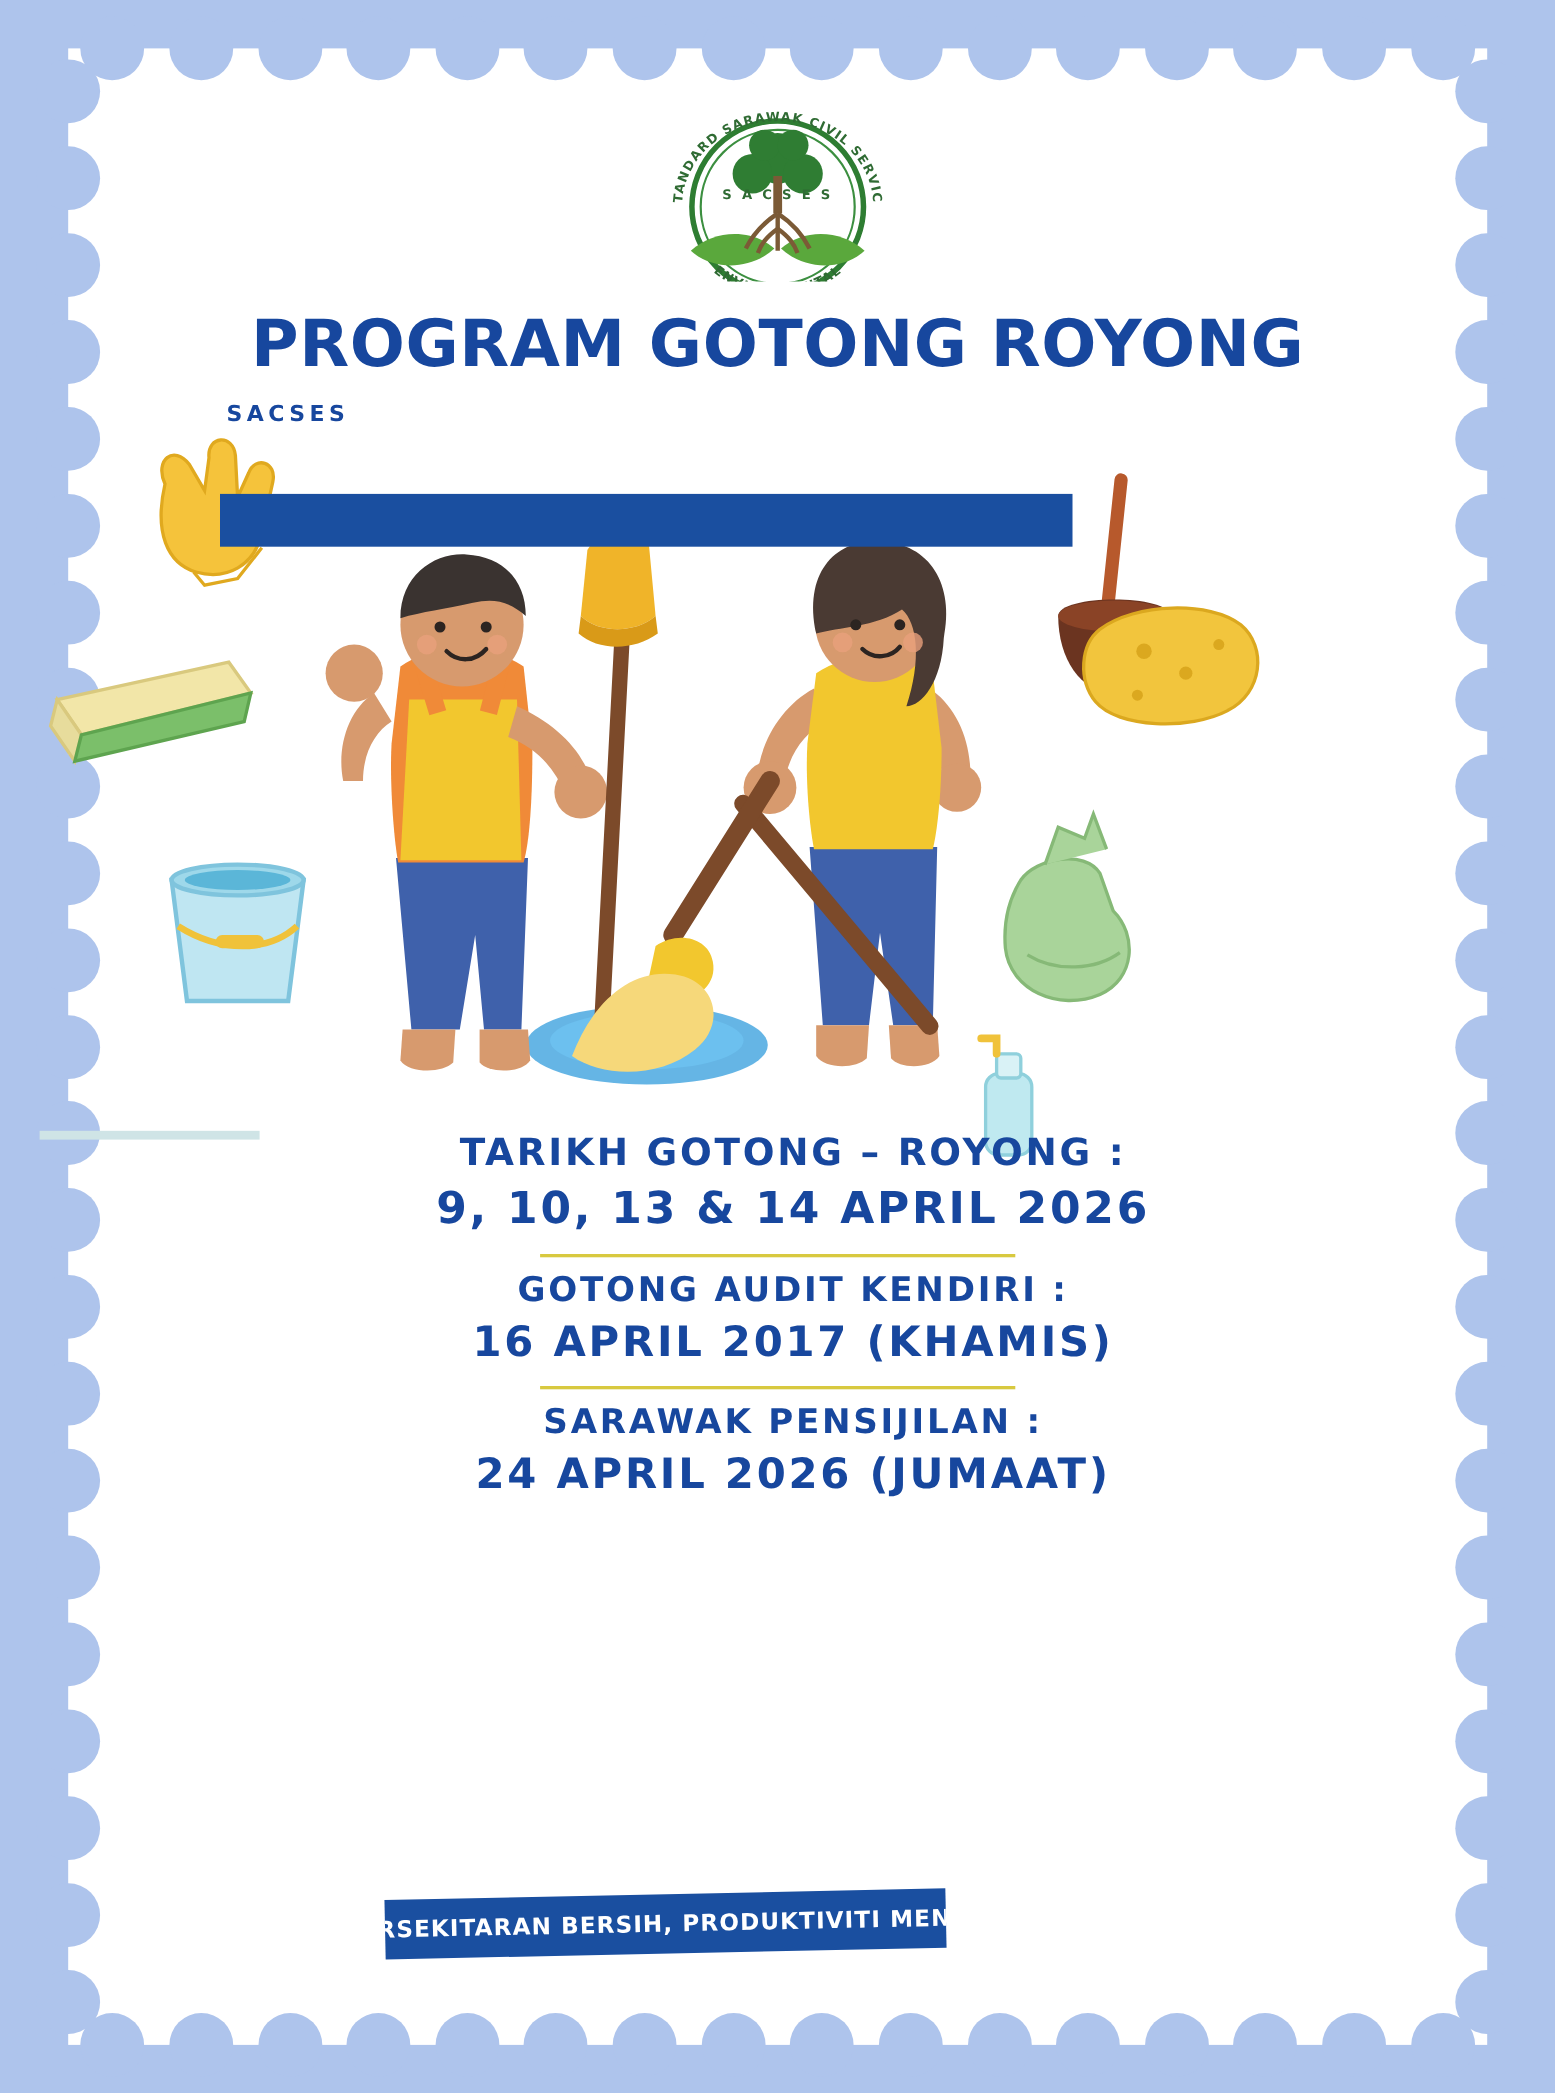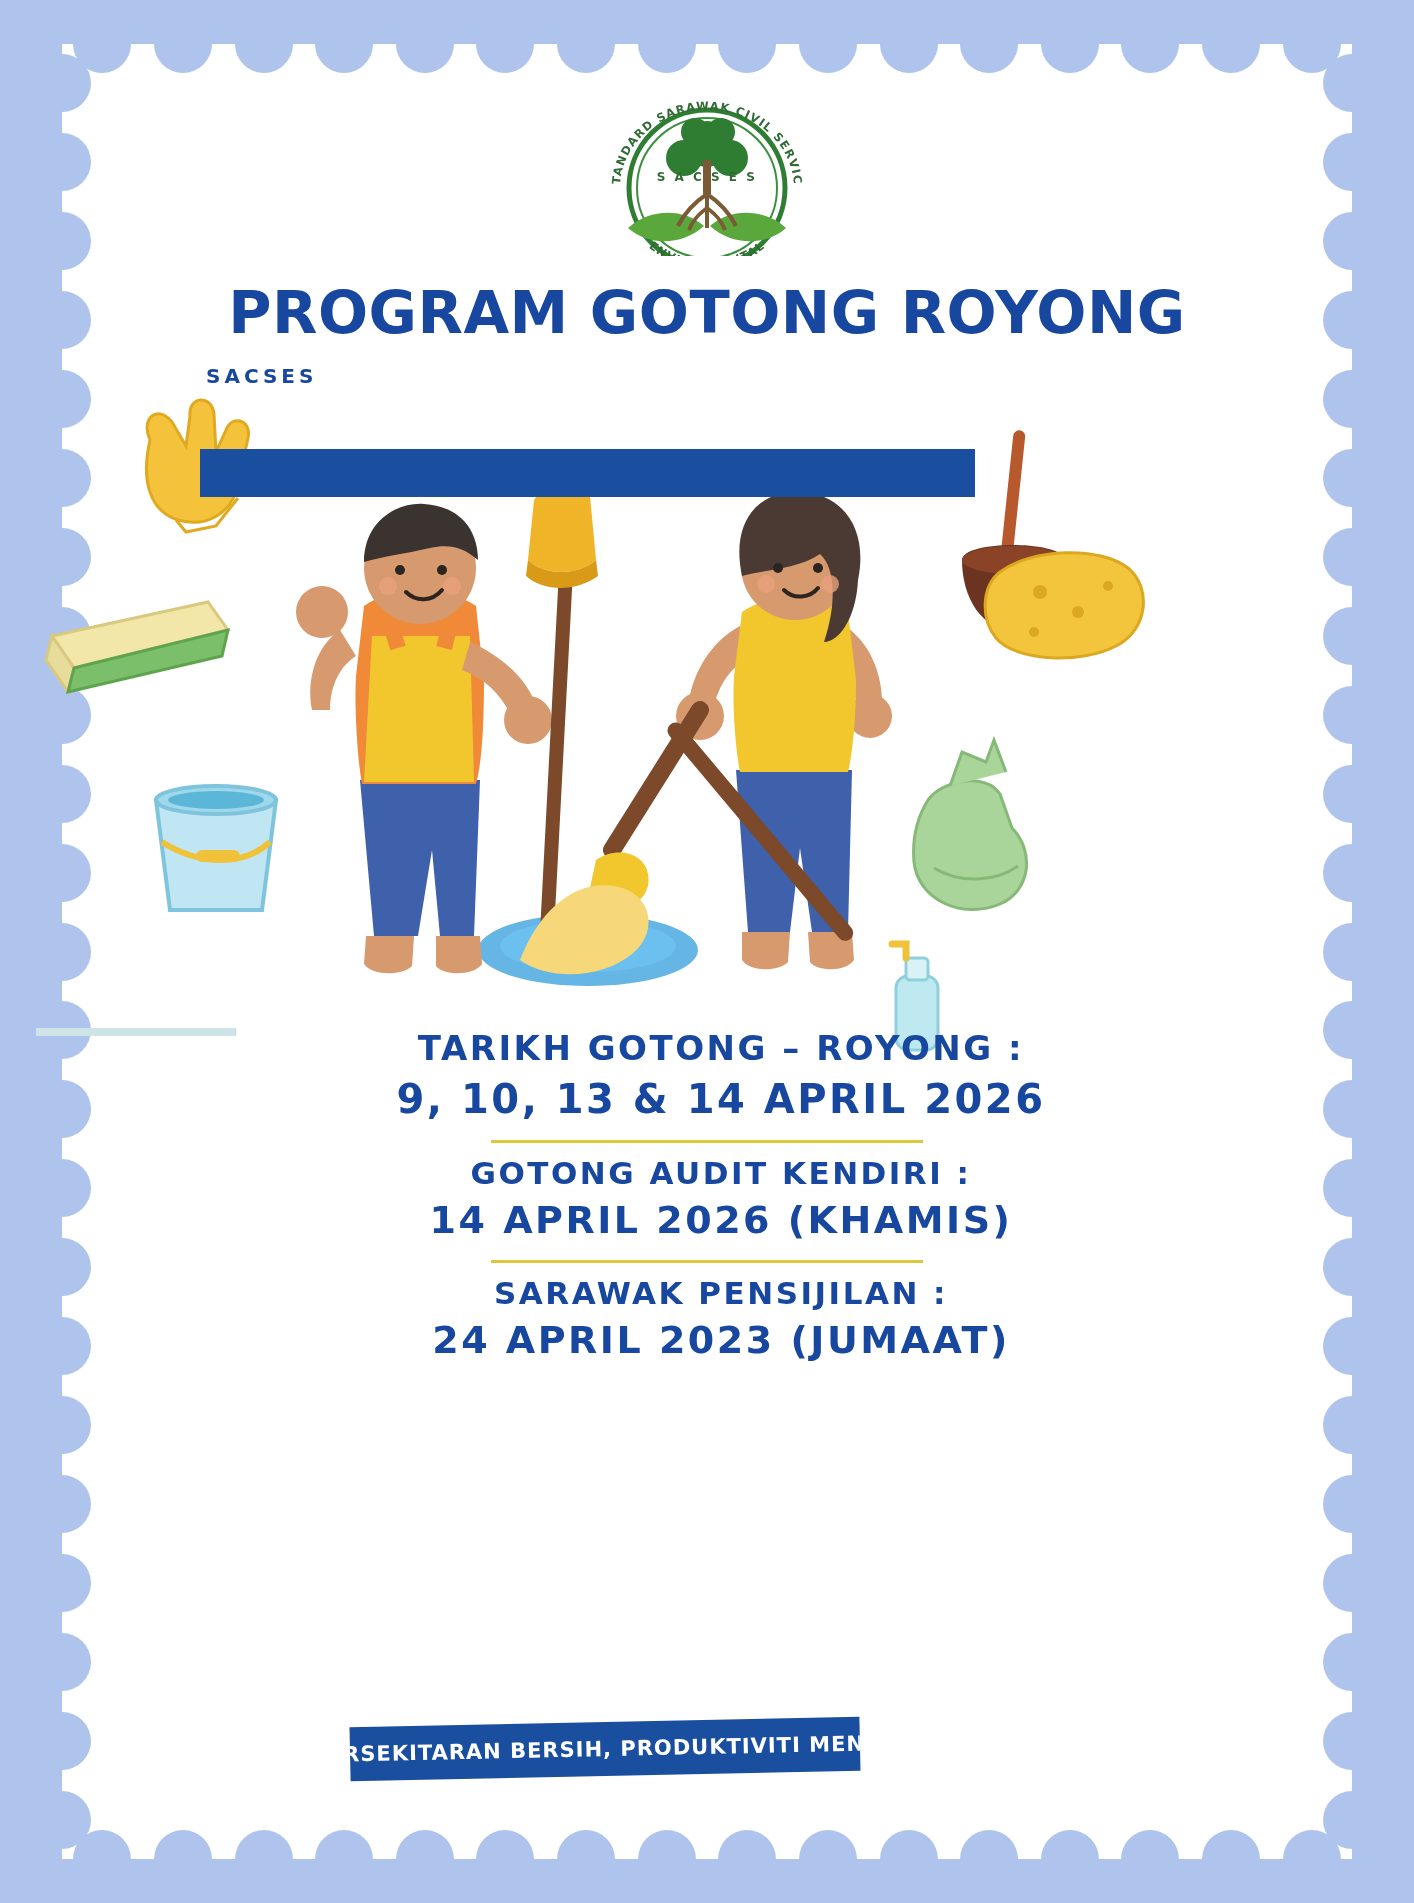--- a/index.html
+++ b/index.html
@@ -397,21 +397,21 @@
         <path d="M520,580 C540,528 576,500 614,506 C652,512 660,552 632,574 C600,600 548,600 520,580 Z" fill="#f6d87a"></path>
       </g>
     </svg>
   </div>
 
   <div class="info">
     <div class="line l1">TARIKH GOTONG – ROYONG :</div>
     <div class="line l2">9, 10, 13 &amp; 14 APRIL 2026</div>
     <div class="rule"></div>
     <div class="line l4">GOTONG AUDIT KENDIRI :</div>
-    <div class="line l5">14 APRIL 2026 (KHAMIS)</div>
+    <div class="line l5">16 APRIL 2017 (KHAMIS)</div>
     <div class="rule"></div>
     <div class="line l6">SARAWAK PENSIJILAN :</div>
-    <div class="line l7">24 APRIL 2023 (JUMAAT)</div>
+    <div class="line l7">24 APRIL 2026 (JUMAAT)</div>
   </div>
 
   <div class="tagline">"PERSEKITARAN BERSIH, PRODUKTIVITI MENING</div>
 
 </div>
 
 </body></html>

